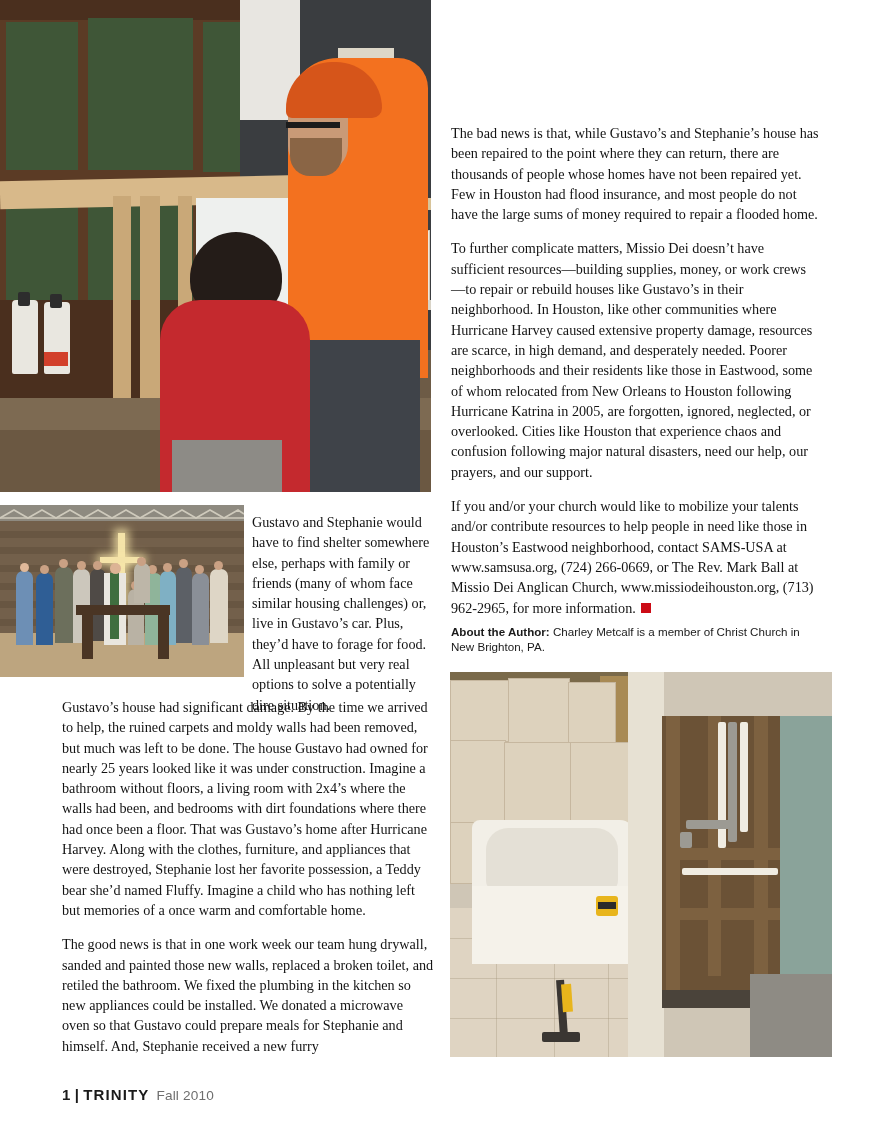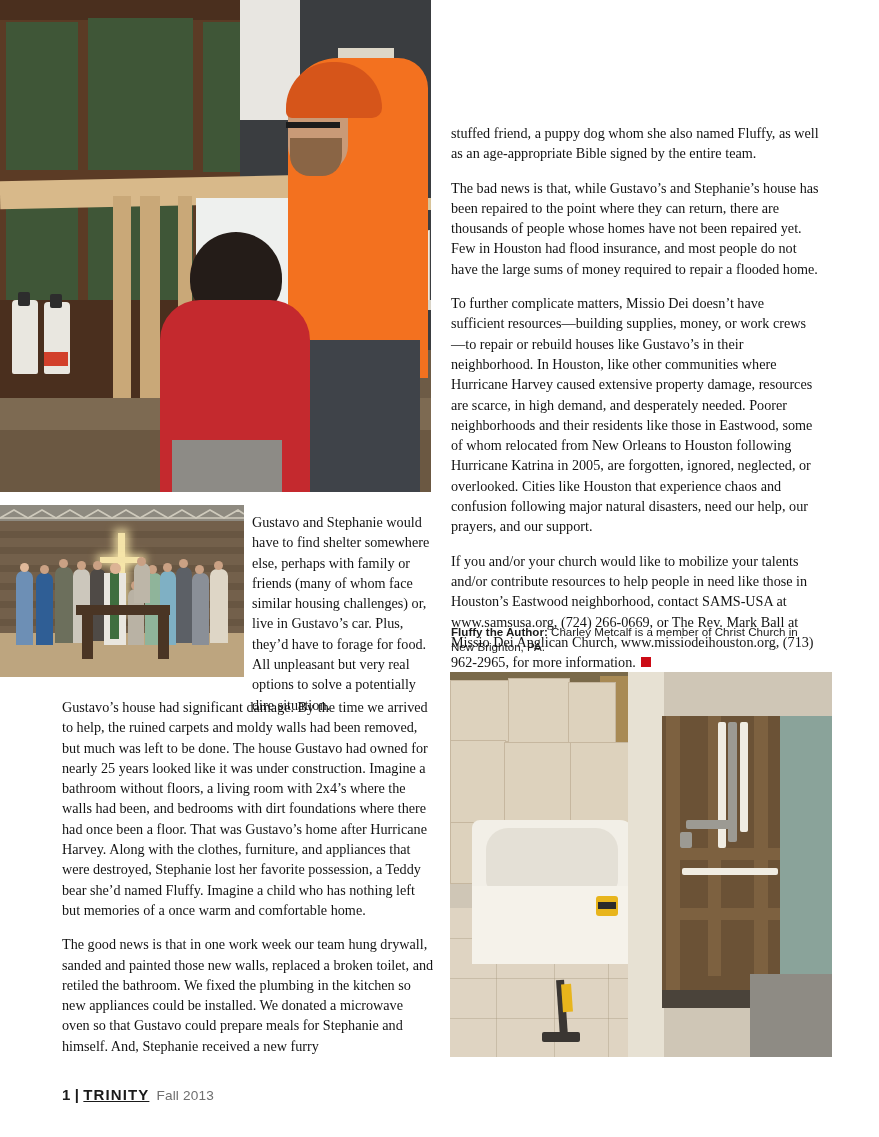--- a/index.html
+++ b/index.html
@@ -168,21 +168,21 @@
     position: absolute;
     left: 62px; top: 1086px;
     font-family: "Liberation Sans", sans-serif;
     font-size: 15px;
     letter-spacing: .4px;
     color: #1a1a1a;
     white-space: nowrap;
   }
   #footer .pg { font-weight: bold; }
   #footer .sep { font-weight: bold; margin: 0 4px; }
-  #footer .mag { font-weight: bold; letter-spacing: 1.1px; text-decoration: underline; }
+  #footer .mag { font-weight: bold; letter-spacing: 1.1px; }
   #footer .issue { color: #6e6e6e; margin-left: 7px; font-size: 13.6px; letter-spacing: .2px; }
 </style>
 </head>
 <body>
 
 <div class="page">
 
   <div class="photo" id="photo-construction">
     <div class="cw-cabinet"></div>
     <div class="cw-topband"></div>
@@ -321,37 +321,36 @@
     <div class="bt-pipe-gray" style="left:278px;top:50px;width:9px;height:120px;"></div>
     <div class="bt-pipe-gray" style="left:236px;top:148px;width:48px;height:9px;"></div>
     <div class="bt-pipe" style="left:232px;top:196px;width:96px;height:7px;"></div>
     <div class="bt-pipe-gray" style="left:230px;top:160px;width:12px;height:16px;"></div>
     <div class="bt-base"></div>
     <div class="bt-green-wall"></div>
     <div class="bt-floor-r"></div>
   </div>
 
   <div class="col-text" id="right-column">
-    <p>stuffed friend, a puppy dog whom she also named Fluffy, as well as an age-appropriate Bible signed by the entire team.</p>
     <p>The bad news is that, while Gustavo’s and Stephanie’s house has been repaired to the point where they can return, there are thousands of people whose homes have not been repaired yet. Few in Houston had flood insurance, and most people do not have the large sums of money required to repair a flooded home.</p>
     <p>To further complicate matters, Missio Dei doesn’t have sufficient resources—building supplies, money, or work crews—to repair or rebuild houses like Gustavo’s in their neighborhood. In Houston, like other communities where Hurricane Harvey caused extensive property damage, resources are scarce, in high demand, and desperately needed. Poorer neighborhoods and their residents like those in Eastwood, some of whom relocated from New Orleans to Houston following Hurricane Katrina in 2005, are forgotten, ignored, neglected, or overlooked. Cities like Houston that experience chaos and confusion following major natural disasters, need our help, our prayers, and our support.</p>
     <p><span>If you and/or your church would like to mobilize your talents and/or contribute resources to help people in need like those in Houston’s Eastwood neighborhood, contact SAMS-USA at www.samsusa.org, (724) 266-0669, or The Rev. Mark Ball at Missio Dei Anglican Church, www.missiodeihouston.org, (713) 962-2965, for more information.</span><span class="endmark"></span></p>
   </div>
 
   <div id="author-note">
-    <span class="lbl">Fluffy the Author:</span>
+    <span class="lbl">About the Author:</span>
     <span>Charley Metcalf is a member of Christ Church in New Brighton, PA.</span>
   </div>
 
   <div class="col-text" id="wrap-column">
     <p>Gustavo and Stephanie would have to find shelter somewhere else, perhaps with family or friends (many of whom face similar housing challenges) or, live in Gustavo’s car. Plus, they’d have to forage for food. All unpleasant but very real options to solve a potentially dire situation.</p>
   </div>
 
   <div class="col-text" id="left-lower-column">
     <p>Gustavo’s house had significant damage.  By the time we arrived to help, the ruined carpets and moldy walls had been removed, but much was left to be done.  The house Gustavo had owned for nearly 25 years looked like it was under construction.  Imagine a bathroom without floors, a living room with 2x4’s where the walls had been, and bedrooms with dirt foundations where there had once been a floor.  That was Gustavo’s home after Hurricane Harvey.  Along with the clothes, furniture, and appliances that were destroyed, Stephanie lost her favorite possession, a Teddy bear she’d named Fluffy.  Imagine a child who has nothing left but memories of a once warm and comfortable home.</p>
     <p>The good news is that in one work week our team hung drywall, sanded and painted those new walls, replaced a broken toilet, and retiled the bathroom.  We fixed the plumbing in the kitchen so new appliances could be installed.  We donated a microwave oven so that Gustavo could prepare meals for Stephanie and himself. And, Stephanie received a new furry</p>
   </div>
 
   <div id="footer">
-    <span class="pg">1</span><span class="sep">|</span><span class="mag">TRINITY</span><span class="issue">Fall 2013</span>
+    <span class="pg">1</span><span class="sep">|</span><span class="mag">TRINITY</span><span class="issue">Fall 2010</span>
   </div>
 
 </div>
 
 </body></html>

